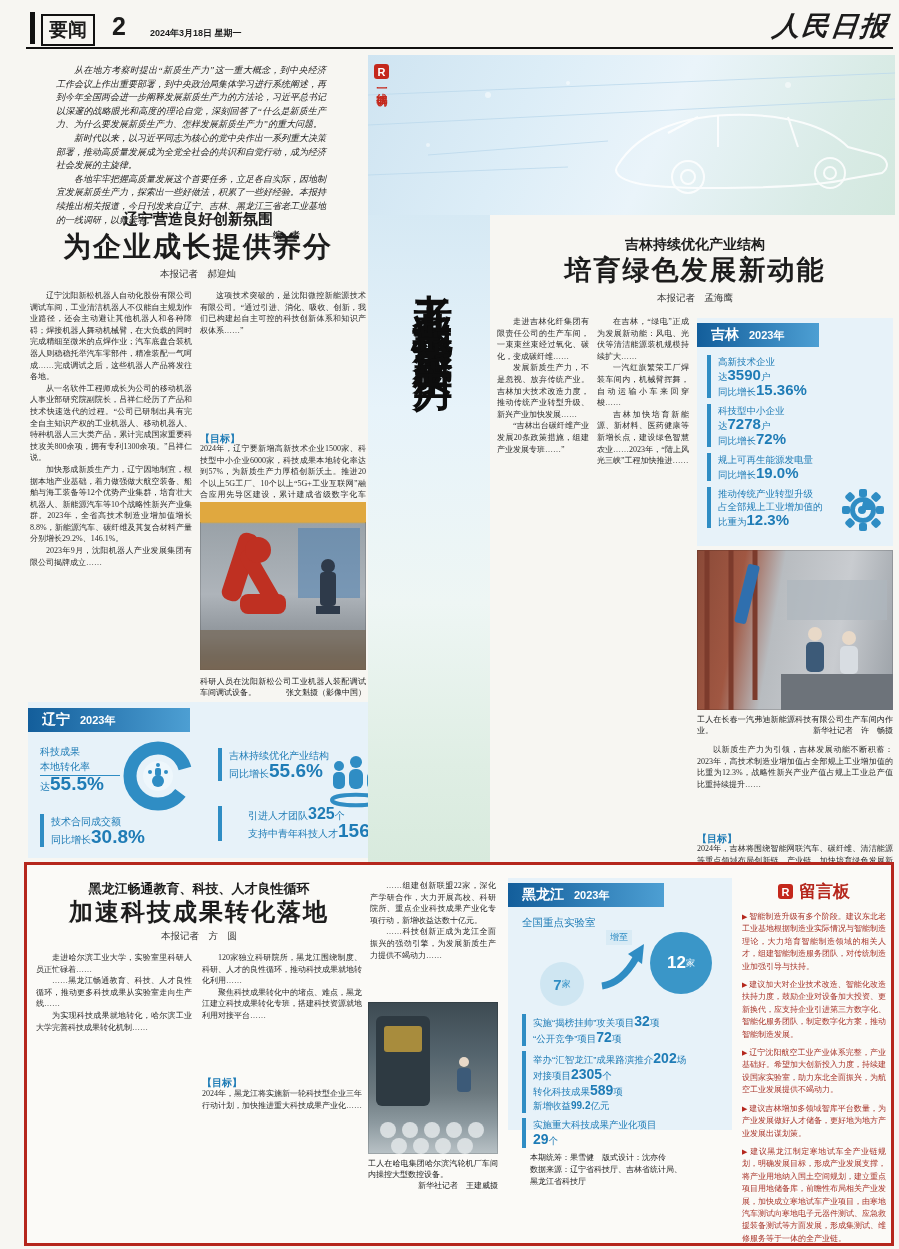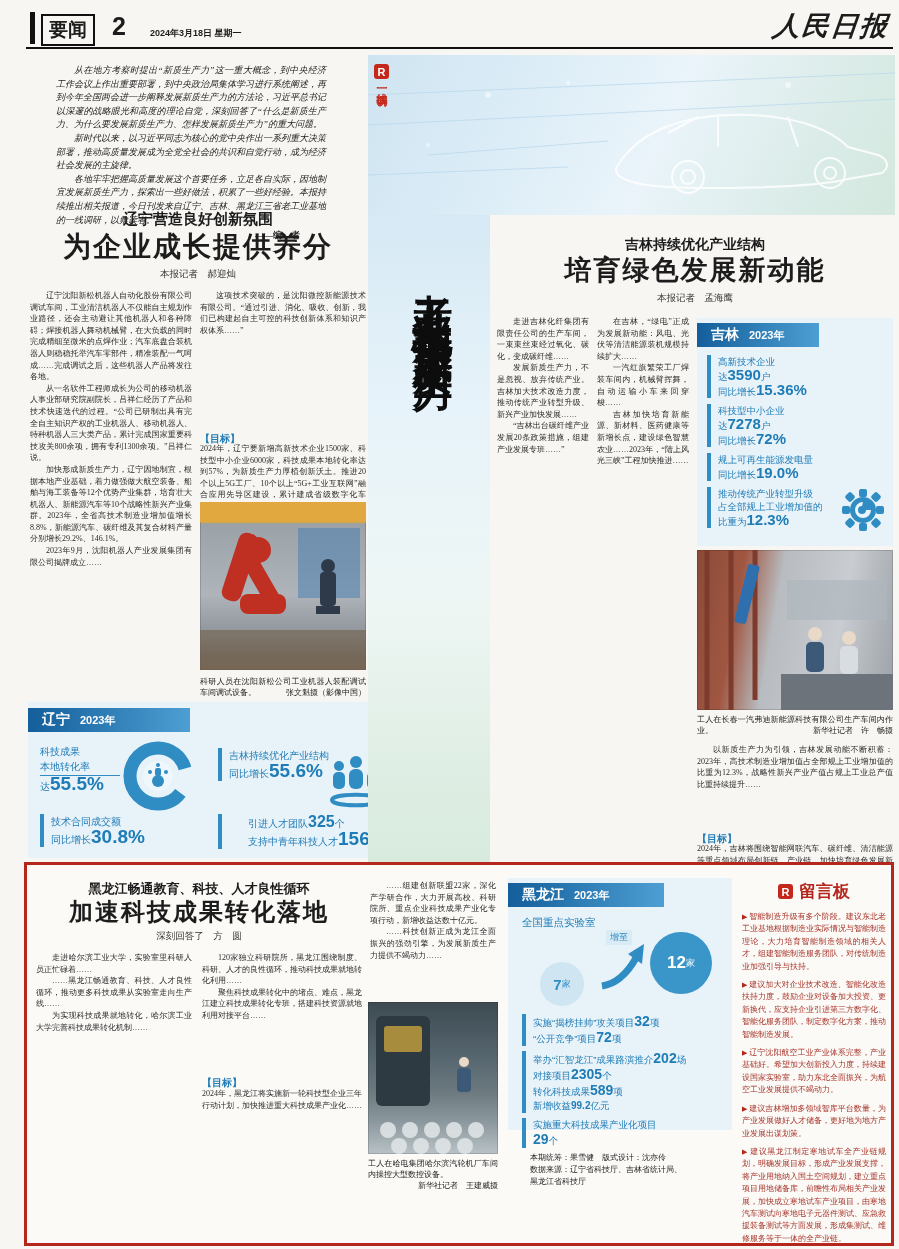--- a/index.html
+++ b/index.html
@@ -180,21 +180,21 @@
         <rect x="39" y="20" width="12" height="17" rx="5"></rect>
       <path d="M4 48 C4 41 52 41 52 48 C52 55 4 55 4 48 Z" fill="none" stroke="#2f8dc4" stroke-width="4"></path>
     </svg>
   </div>
 
   <div class="abs stat barred" style="left:12px;top:112px;width:140px;">
     <div>技术合同成交额</div>
     <div><span>同比增长</span><span class="num">30.8%</span></div>
   </div>
 
-  <div class="abs stat barred" style="left:190px;top:112px;width:150px;padding-left:26px;">
+  <div class="abs stat barred" style="left:190px;top:104px;width:150px;padding-left:26px;">
     <div><span>引进人才团队</span><span class="num" style="font-size:16px;">325</span><span>个</span></div>
     <div><span>支持中青年科技人才</span><span class="num" style="font-size:19px;">1566</span><span>人</span></div>
   </div>
 </div>
 
 <div class="abs strip-sky" style="left:368px;top:215px;width:122px;height:647px;"></div>
 <div class="abs rbadge" style="left:374px;top:64px;">
   <div class="rbox">R</div>
   <div class="rvert">一线调研</div>
 </div>
@@ -282,21 +282,21 @@
 <div class="abs col bodytxt jt hide-ovf" style="left:697px;top:744px;width:196px;height:86px;">
   <p>以新质生产力为引领，吉林发展动能不断积蓄：2023年，高技术制造业增加值占全部规上工业增加值的比重为12.3%，战略性新兴产业产值占规上工业总产值比重持续提升……</p>
 </div>
 <div class="abs goal-label" style="left:697px;top:832px;">【目标】</div>
 <div class="abs goal jt hide-ovf" style="left:697px;top:843px;width:196px;height:19px;">2024年，吉林将围绕智能网联汽车、碳纤维、清洁能源等重点领域布局创新链、产业链，加快培育绿色发展新动能……</div>
 
 <div class="abs redframe" style="left:24px;top:862px;width:864px;height:378px;background:#fbfaf7;"></div>
 
 <div class="abs kicker" style="left:36px;top:880px;width:326px;font-size:13px;">黑龙江畅通教育、科技、人才良性循环</div>
 <div class="abs headline" style="left:36px;top:896px;width:326px;font-size:24px;">加速科技成果转化落地</div>
-<div class="abs byline" style="left:36px;top:930px;width:326px;">深刻回答了　方　圆</div>
+<div class="abs byline" style="left:36px;top:930px;width:326px;">本报记者　方　圆</div>
 
 <div class="abs col bodytxt jt hide-ovf" style="left:36px;top:952px;width:156px;height:278px;">
   <p>走进哈尔滨工业大学，实验室里科研人员正忙碌着……</p>
   <p>……黑龙江畅通教育、科技、人才良性循环，推动更多科技成果从实验室走向生产线……</p>
   <p>为实现科技成果就地转化，哈尔滨工业大学完善科技成果转化机制……</p>
 </div>
 <div class="abs col bodytxt jt hide-ovf" style="left:202px;top:952px;width:160px;height:120px;">
   <p>120家独立科研院所，黑龙江围绕制度、科研、人才的良性循环，推动科技成果就地转化利用……</p>
   <p>聚焦科技成果转化中的堵点、难点，黑龙江建立科技成果转化专班，搭建科技资源就地利用对接平台……</p>
 </div>

